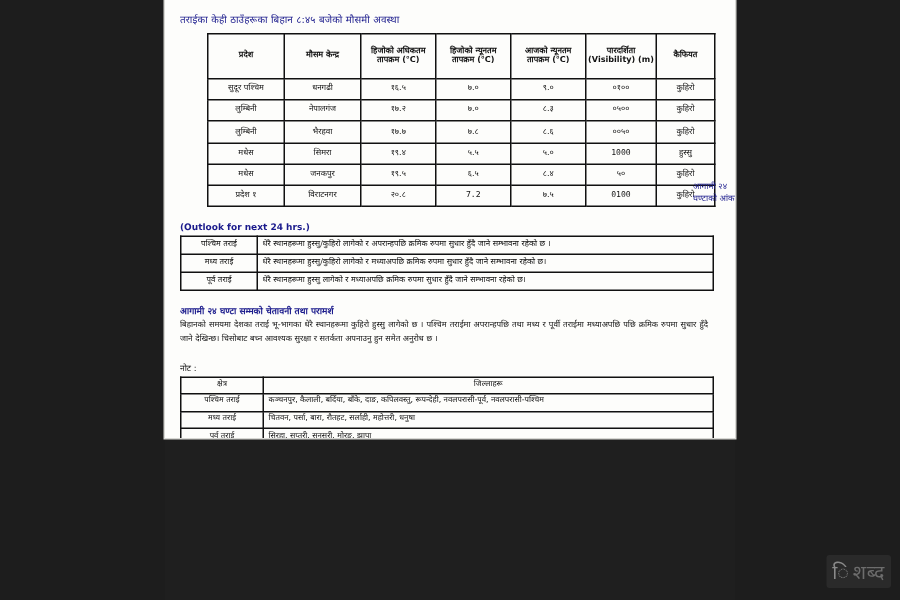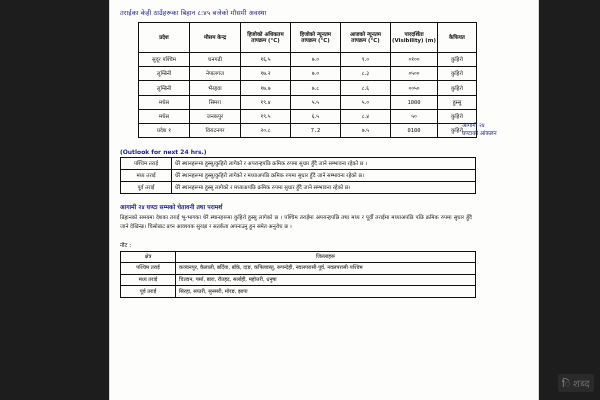--- a/index.html
+++ b/index.html
@@ -4,25 +4,24 @@
 <style>
   html,body{margin:0;padding:0;}
   body{
     width:600px;height:400px;overflow:hidden;
     background:#1b1b1b;
     font-family:"DejaVu Sans","Liberation Sans",sans-serif;
   }
   #screen{position:relative;width:600px;height:400px;background:#1f1f1f;}
   
   #page{
-    position:absolute;left:110px;top:0;width:380px;height:400px;
+    position:absolute;left:110px;top:0;width:380px;height:292px;
     background:#fdfdfb;
     box-shadow:0 0 0 1px #d8d8d4;
     overflow:hidden;
-    padding-left:48px;
   }
   #gutter-left{position:absolute;left:0;top:0;width:110px;height:400px;background:#1d1d1d;}
   #gutter-right{position:absolute;left:490px;top:0;width:110px;height:400px;background:#1d1d1d;}
 
   .doc{
     position:absolute;left:8px;top:0;width:364px;
     color:#111;
   }
   .title{
     font-size:6.6px;line-height:1.35;color:#1b1b8c;
@@ -76,21 +75,21 @@
   .nt{width:356px;margin-left:2px;table-layout:fixed;}
   .nt th,.nt td{
     border:1px solid #111;font-size:5.2px;line-height:1.5;
     padding:1.4px 3px;color:#111;vertical-align:top;
   }
   .nt th{text-align:center;font-weight:normal;}
   .nt .zone{width:48px;text-align:center;vertical-align:middle;}
 
   #wm{
     position:absolute;right:6px;bottom:8px;
-    font-size:10px;color:#6d6d6d;letter-spacing:.5px;
+    font-size:13px;color:#6d6d6d;letter-spacing:.5px;
     background:rgba(255,255,255,.06);padding:2px 4px;border-radius:2px;
   }
   #wm .glyph{color:#8a8a8a;margin-right:2px;}
 </style>
 </head>
 <body>
 
 <div id="screen">
 
   <div id="gutter-left"></div>

